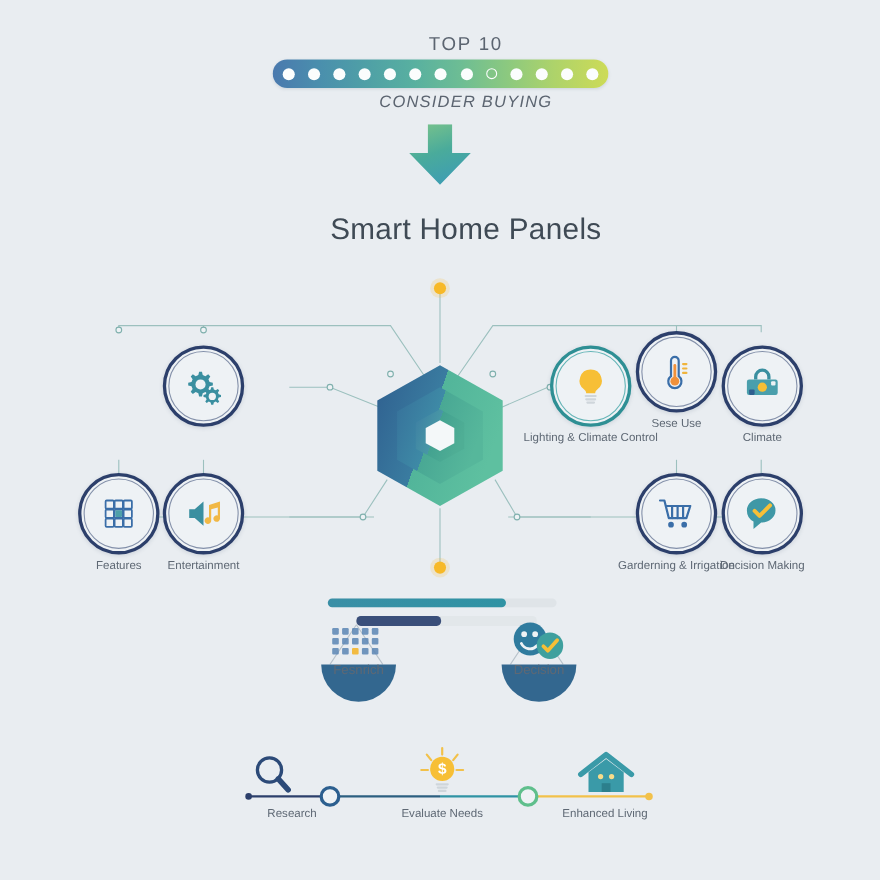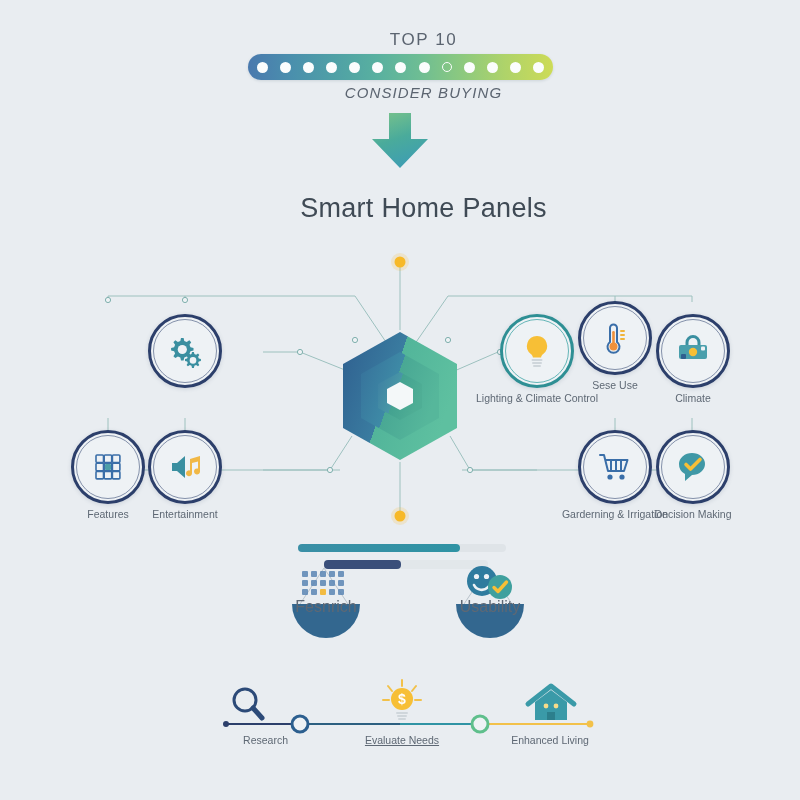--- a/index.html
+++ b/index.html
@@ -71,21 +71,21 @@
   #balance{left:280px;top:540px;width:250px;height:110px;}
   .pbar{position:absolute;height:8px;border-radius:4px;background:#dfe4e8;}
   .pfill{height:100%;border-radius:4px;}
   #bar1{left:18px;top:4px;width:208px;}
   #bar1 .pfill{width:78%;background:linear-gradient(90deg,#3a8fa6,#2f93a4);}
   #bar2{left:44px;top:20px;width:164px;height:9px;background:#e2e7ea;}
   #bar2 .pfill{width:47%;background:#3a4f7a;border-radius:4px;}
   .pan{position:absolute;width:92px;height:56px;}
   .panlabel{
     position:absolute;left:0;right:0;bottom:14px;text-align:center;
-    font-size:16px;color:#5e6874;
+    font-size:12px;color:#5e6874;
   }
 
   
   #timeline{left:190px;top:680px;width:420px;height:80px;}
   .tlabel{position:absolute;top:54px;font-size:10.5px;color:#5e6874;text-align:center;width:120px;}
   .ticon{position:absolute;top:0px;width:46px;height:40px;}
 </style>
 </head>
 <body>
 
@@ -357,21 +357,21 @@
 
     <div class="pan" style="left:164px;top:34px;">
       <svg style="position:absolute;left:16px;top:-10px;width:56px;height:40px;" viewBox="0 0 56 40">
         <circle cx="22" cy="17" r="15" fill="#2f7b9e"></circle>
         <circle cx="16.5" cy="12.5" r="2.6" fill="#eef2f5"></circle>
         <circle cx="26.5" cy="12.5" r="2.6" fill="#eef2f5"></circle>
         <path d="M14 21 a8.5 8.5 0 0 0 14 2" fill="none" stroke="#eef2f5" stroke-width="2.6" stroke-linecap="round"></path>
         <circle cx="40" cy="23" r="12" fill="#3fa09e"></circle>
         <path d="M34 23.5 l4 4 L46.5 18" fill="none" stroke="#f7bf36" stroke-width="3.4" stroke-linecap="round" stroke-linejoin="round"></path>
       </svg>
-      <div class="panlabel">Usability</div>
+      <div class="panlabel">Decision</div>
     </div>
   </div>
 
   <div class="abs" id="timeline">
     <svg style="position:absolute;left:0;top:0;width:420px;height:60px;" viewBox="0 0 420 60">
       <path d="M36 44 H110" stroke="#2c3f6b" stroke-width="2"></path>
       <path d="M110 44 H210" stroke="#2c5f80" stroke-width="2"></path>
       <path d="M210 44 H290" stroke="#2f93a4" stroke-width="2"></path>
       <path d="M290 44 H400" stroke="#f2c14a" stroke-width="2"></path>
       <circle cx="36" cy="44" r="3" fill="#2c3f6b"></circle>
@@ -395,21 +395,21 @@
           <path d="M43 22 H37"></path>
       </g>
       <circle cx="24" cy="21" r="11" fill="#f7bf36"></circle>
       <text x="24" y="26" text-anchor="middle" font-family="Liberation Sans, sans-serif" font-size="14" font-weight="bold" fill="#ffffff">$</text>
       <g stroke="#cfd6db" stroke-width="2" stroke-linecap="round">
         <path d="M19 35 h10"></path>
           <path d="M20 38 h8"></path>
           <path d="M21 41 h6"></path>
       </g>
     </svg>
-    <div class="tlabel" style="left:152px;text-decoration:underline;">Evaluate Needs</div>
+    <div class="tlabel" style="left:152px;">Evaluate Needs</div>
 
     <svg class="ticon" style="left:334px;top:2px;width:54px;height:42px;" viewBox="0 0 54 42">
       <path d="M4 22 L27 4 L50 22" fill="none" stroke="#3a9aa8" stroke-width="5" stroke-linecap="round" stroke-linejoin="round"></path>
       <path d="M11 20 L27 8 L43 20 V38 H11 Z" fill="#3a9aa8"></path>
       <circle cx="22" cy="24" r="2.4" fill="#f7dc8a"></circle>
       <circle cx="32" cy="24" r="2.4" fill="#f7dc8a"></circle>
       <rect x="23" y="30" width="8" height="8" fill="#2c7f8c"></rect>
     </svg>
     <div class="tlabel" style="left:300px;">Enhanced Living</div>
   </div>

